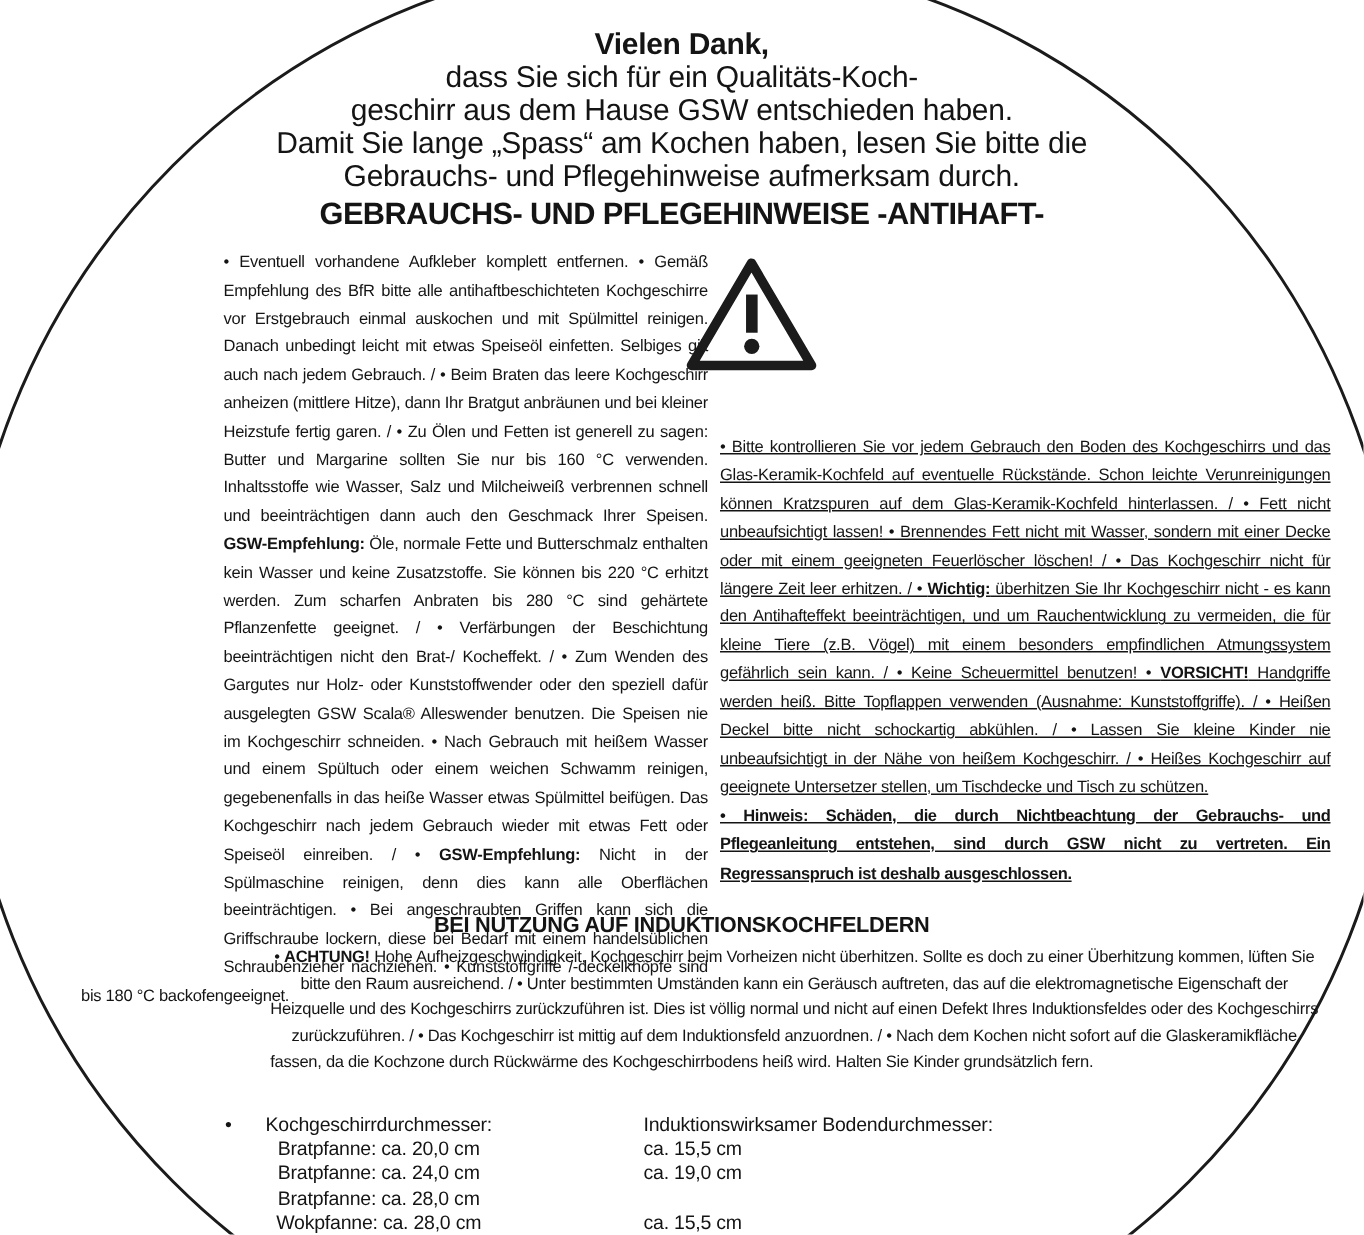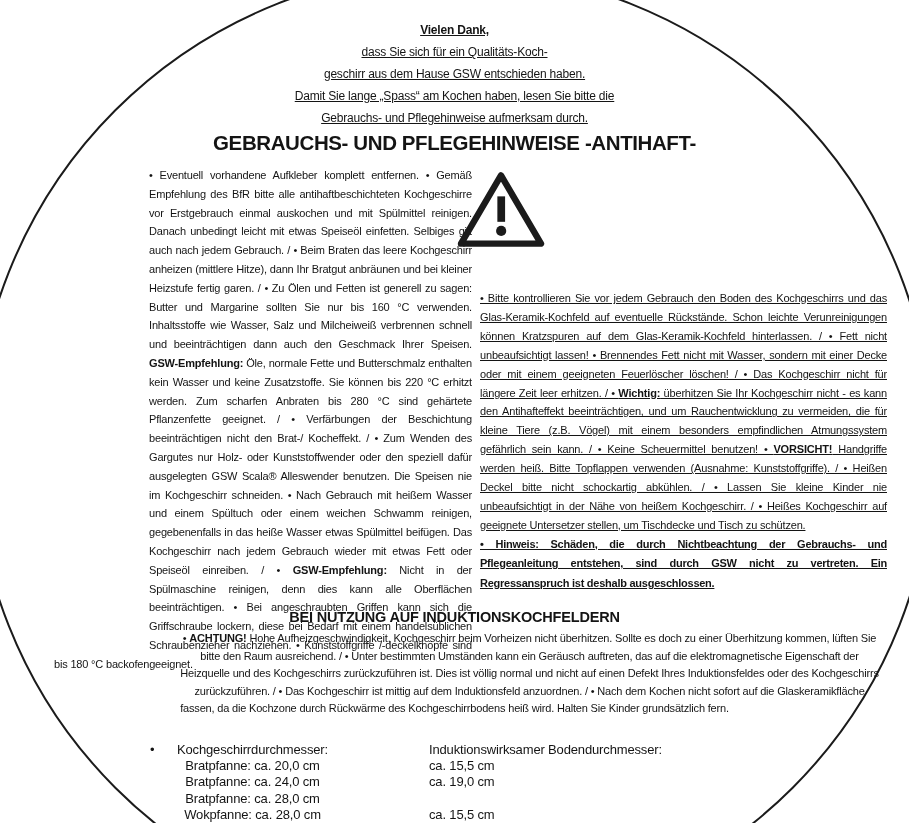--- a/index.html
+++ b/index.html
@@ -9,21 +9,21 @@
     font-family:"Liberation Sans", sans-serif;
     -webkit-font-smoothing:antialiased;
   }
   .circle {
     position:absolute; left:-26px; top:-31px; width:960px; height:960px;
     border:2.6px solid #1b1b1b; border-radius:50%;
     box-sizing:border-box;
   }
   .header {
     position:absolute; left:0; top:19px; width:909px;
-    text-align:center; font-size:12px; line-height:22px; letter-spacing:-0.2px;text-decoration:underline;
+    text-align:center; font-size:20px; line-height:22px; letter-spacing:-0.2px;
   }
   .thanks { font-weight:700; }
   .main-title {
     position:absolute; left:0; top:131px; width:909px;
     text-align:center; font-weight:700; font-size:20.5px; letter-spacing:-0.4px;
   }
   .body-text {
     font-size:11px; line-height:18.8px; letter-spacing:-0.18px;
     text-align:justify;
     margin-left:24px;

